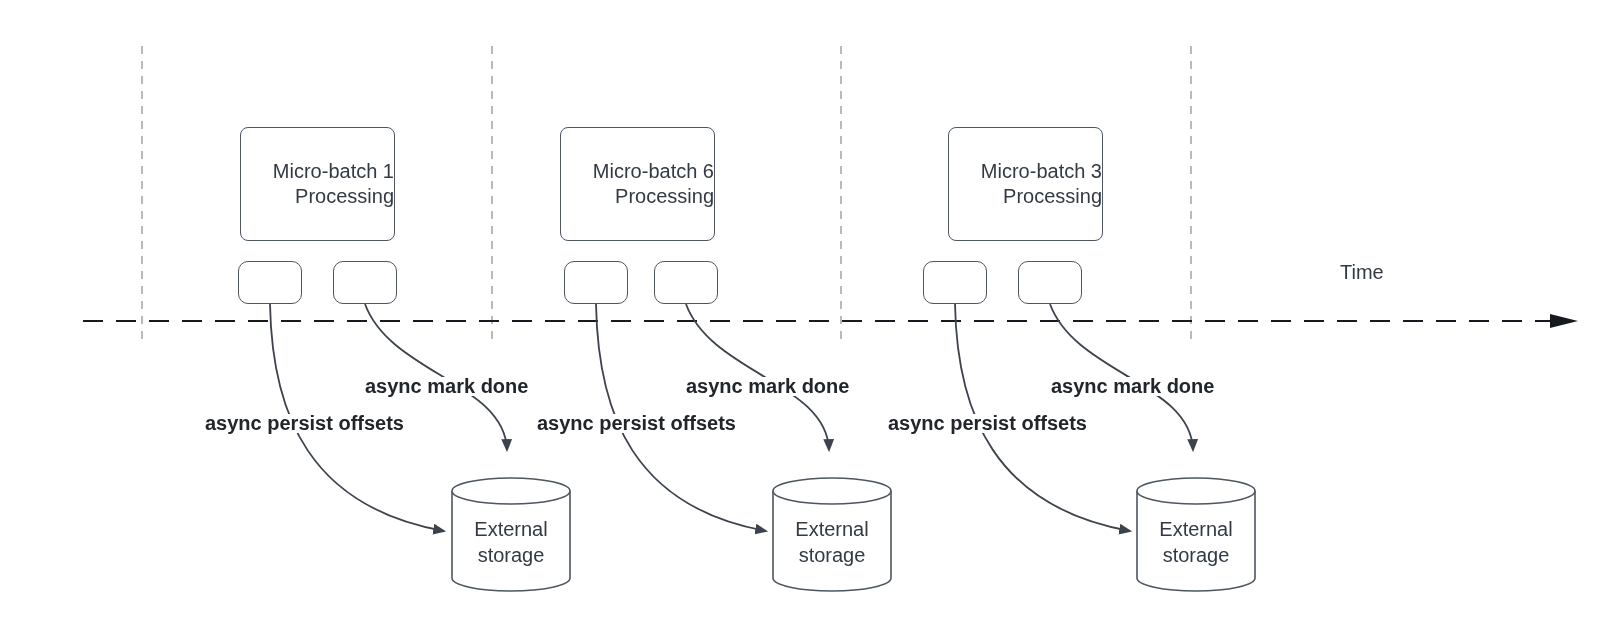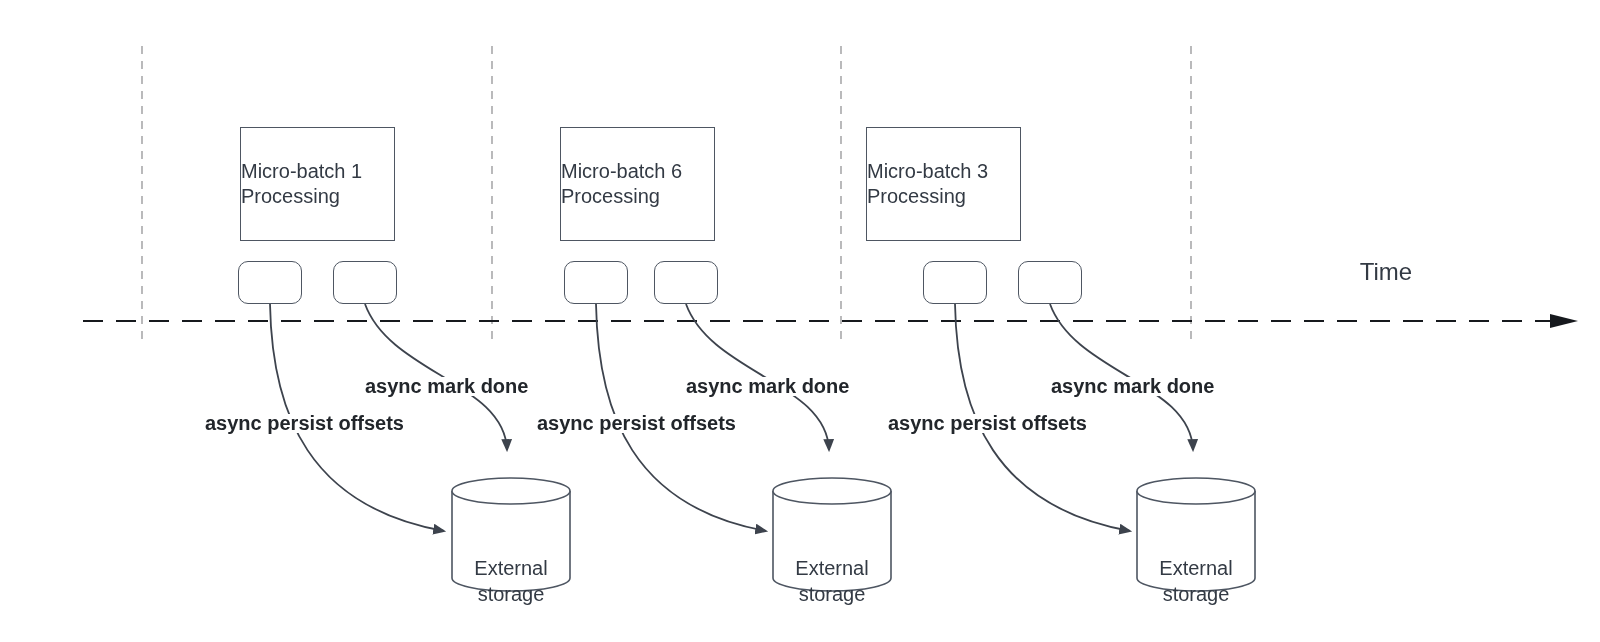--- a/index.html
+++ b/index.html
@@ -16,44 +16,44 @@
   .canvas{
     position:relative;
     width:1600px;height:642px;
     background:var(--bg);
     overflow:hidden;
     font-family:"Liberation Sans", sans-serif;
   }
   .overlay{position:absolute;left:0;top:0;width:1600px;height:642px;}
   .proc-box{
     position:absolute;top:127px;width:155px;height:114px;
-    border:1.6px solid var(--shape-stroke);border-radius:0;
-    display:flex;flex-direction:column;align-items:flex-start;justify-content:center;
+    border:1.6px solid var(--shape-stroke);border-radius:8px;
+    display:flex;flex-direction:column;align-items:flex-end;justify-content:center;
     font-size:20px;line-height:25px;color:var(--text);text-align:center;
     background:var(--bg);
   }
   .task-box{
     position:absolute;top:261px;width:64px;height:43px;
     border:1.6px solid var(--shape-stroke);border-radius:10px;
     background:var(--bg);
   }
   .arrow-label{
     position:absolute;
     font-size:20px;font-weight:bold;line-height:19px;
     color:var(--label-text);background:var(--bg);
     padding:0 2px;white-space:nowrap;
   }
   .storage-label{
     position:absolute;top:516px;width:118px;
     display:flex;flex-direction:column;align-items:center;
-    font-size:20px;line-height:26px;color:var(--text);text-align:center;margin-top:39px;
+    font-size:20px;line-height:26px;color:var(--text);text-align:center;
   }
   .time-label{
     position:absolute;left:1340px;top:261px;width:92px;
-    font-size:24px;line-height:22px;color:var(--text);text-align:center;
+    font-size:20px;line-height:22px;color:var(--text);
   }
 </style>
 </head>
 <body>
 
 <div class="canvas">
 
   <svg class="overlay" width="1600" height="642" viewBox="0 0 1600 642" xmlns="http://www.w3.org/2000/svg">
     <defs>
       <marker id="arrow-slate" viewBox="0 0 12 10" refX="10" refY="5" markerWidth="13" markerHeight="11" orient="auto" markerUnits="userSpaceOnUse">
@@ -92,21 +92,21 @@
   </svg>
 
   <div class="proc-box" style="left:240px">
     <span>Micro-batch 1</span>
     <span>Processing</span>
   </div>
   <div class="proc-box" style="left:560px">
     <span>Micro-batch 6</span>
     <span>Processing</span>
   </div>
-  <div class="proc-box" style="left:866px">
+  <div class="proc-box" style="left:948px">
     <span>Micro-batch 3</span>
     <span>Processing</span>
   </div>
 
   <div class="task-box" style="left:238px"></div>
   <div class="task-box" style="left:333px"></div>
   <div class="task-box" style="left:564px"></div>
   <div class="task-box" style="left:654px"></div>
   <div class="task-box" style="left:923px"></div>
   <div class="task-box" style="left:1018px"></div>

